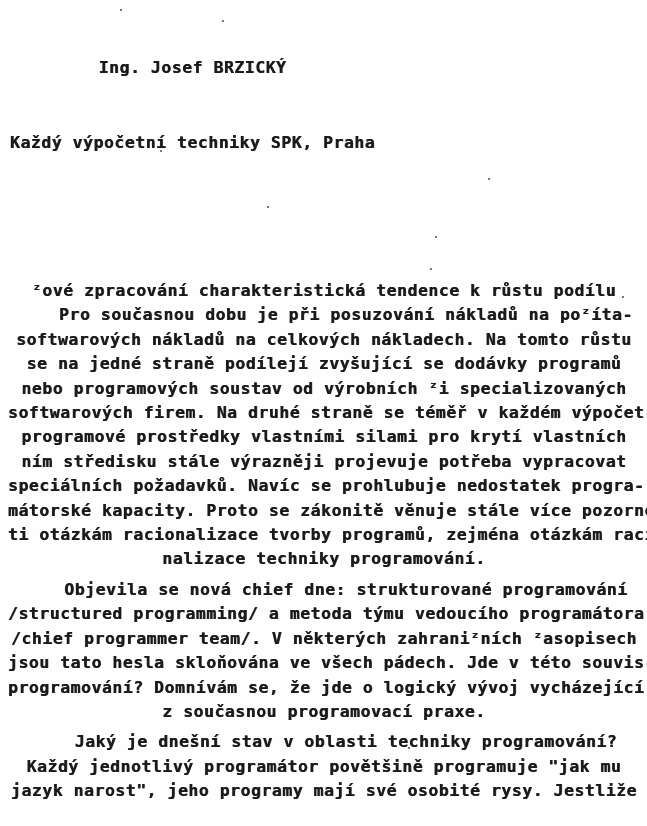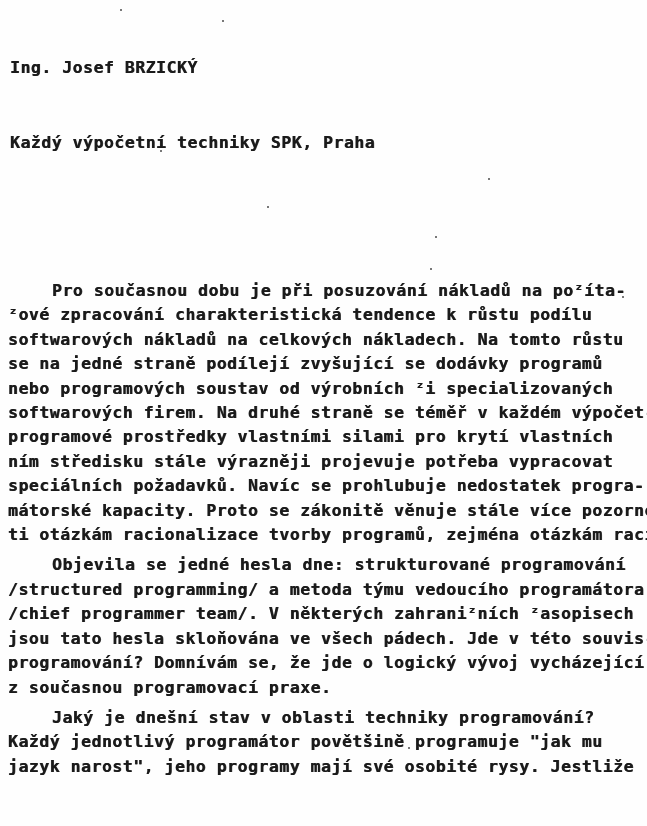--- a/index.html
+++ b/index.html
@@ -12,20 +12,21 @@
     position: relative;
     background: #fefefe;
     overflow: hidden;
     font-family: "DejaVu Sans Mono", "DejaVu Sans", monospace;
     font-weight: 700;
     color: #1a1a1a;
   }
   .page {
     position: absolute;
     inset: 0;
+    text-align: center;
   }
   .ink {
     text-shadow: 0.45px 0.3px 0 rgba(25,25,25,0.75), -0.2px 0.1px 0 rgba(25,25,25,0.35);
     -webkit-font-smoothing: none;
   }
   .header-block {
     position: absolute;
     left: 10px;
     top: 5px;
     font-size: 16.5px;
@@ -76,35 +77,36 @@
 
   <div class="header-block ink">
     <div class="text-line">Ing. Josef BRZICKÝ</div>
     <div class="text-line">Každý výpočetní techniky SPK, Praha</div>
   </div>
 
 
   <div class="body-block ink">
 
     <div class="paragraph">
+      <div class="text-line">ᶻové zpracování charakteristická tendence k růstu podílu</div>
       <div class="text-line first">Pro současnou dobu je při posuzování nákladů na poᶻíta-</div>
-      <div class="text-line">ᶻové zpracování charakteristická tendence k růstu podílu</div>
       <div class="text-line">softwarových nákladů na celkových nákladech. Na tomto růstu</div>
       <div class="text-line">se na jedné straně podílejí zvyšující se dodávky programů</div>
       <div class="text-line">nebo programových soustav od výrobních ᶻi specializovaných</div>
       <div class="text-line">softwarových firem. Na druhé straně se téměř v každém výpočet-</div>
       <div class="text-line">programové prostředky vlastními silami pro krytí vlastních</div>
       <div class="text-line">ním středisku stále výrazněji projevuje potřeba vypracovat</div>
       <div class="text-line">speciálních požadavků. Navíc se prohlubuje nedostatek progra-</div>
       <div class="text-line">mátorské kapacity. Proto se zákonitě věnuje stále více pozornos-</div>
       <div class="text-line">ti otázkám racionalizace tvorby programů, zejména otázkám racio-</div>
+      <div class="text-line">nalizace techniky programování.</div>
     </div>
 
     <div class="paragraph">
-      <div class="text-line first">Objevila se jedné hesla dne: strukturované programování</div>
+      <div class="text-line first">Objevila se nová chief dne: strukturované programování</div>
       <div class="text-line">/structured programming/ a metoda týmu vedoucího programátora</div>
       <div class="text-line">/chief programmer team/. V některých zahraniᶻních ᶻasopisech</div>
       <div class="text-line">jsou tato hesla skloňována ve všech pádech. Jde v této souvis-</div>
       <div class="text-line">programování? Domnívám se, že jde o logický vývoj vycházející</div>
       <div class="text-line">z současnou programovací praxe.</div>
     </div>
 
     <div class="paragraph">
       <div class="text-line first">Jaký je dnešní stav v oblasti techniky programování?</div>
       <div class="text-line">Každý jednotlivý programátor povětšině programuje "jak mu</div>

